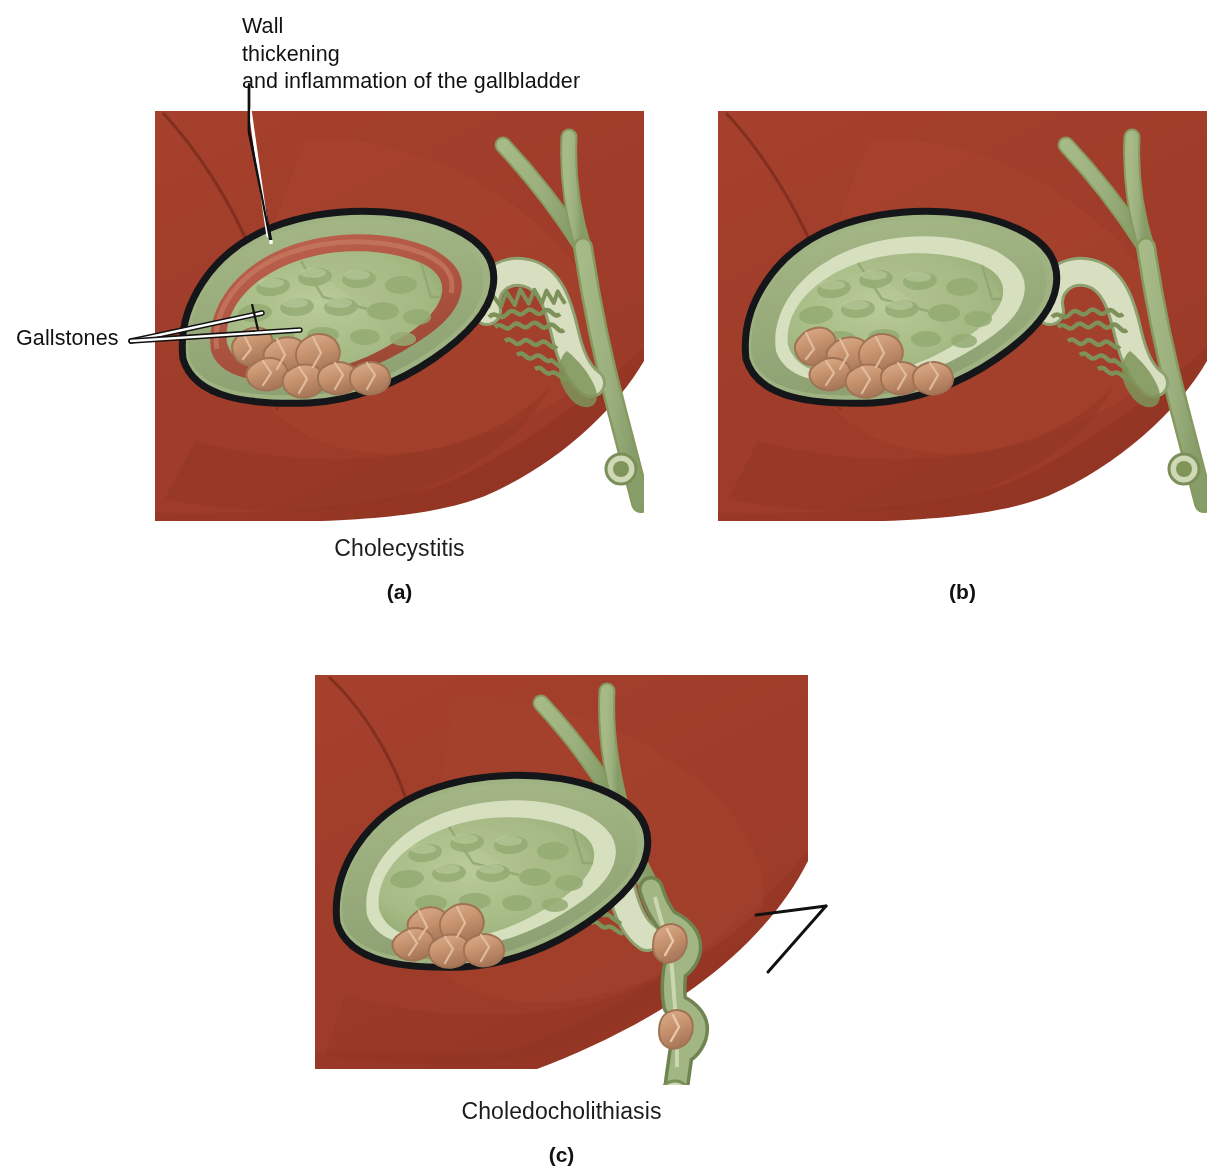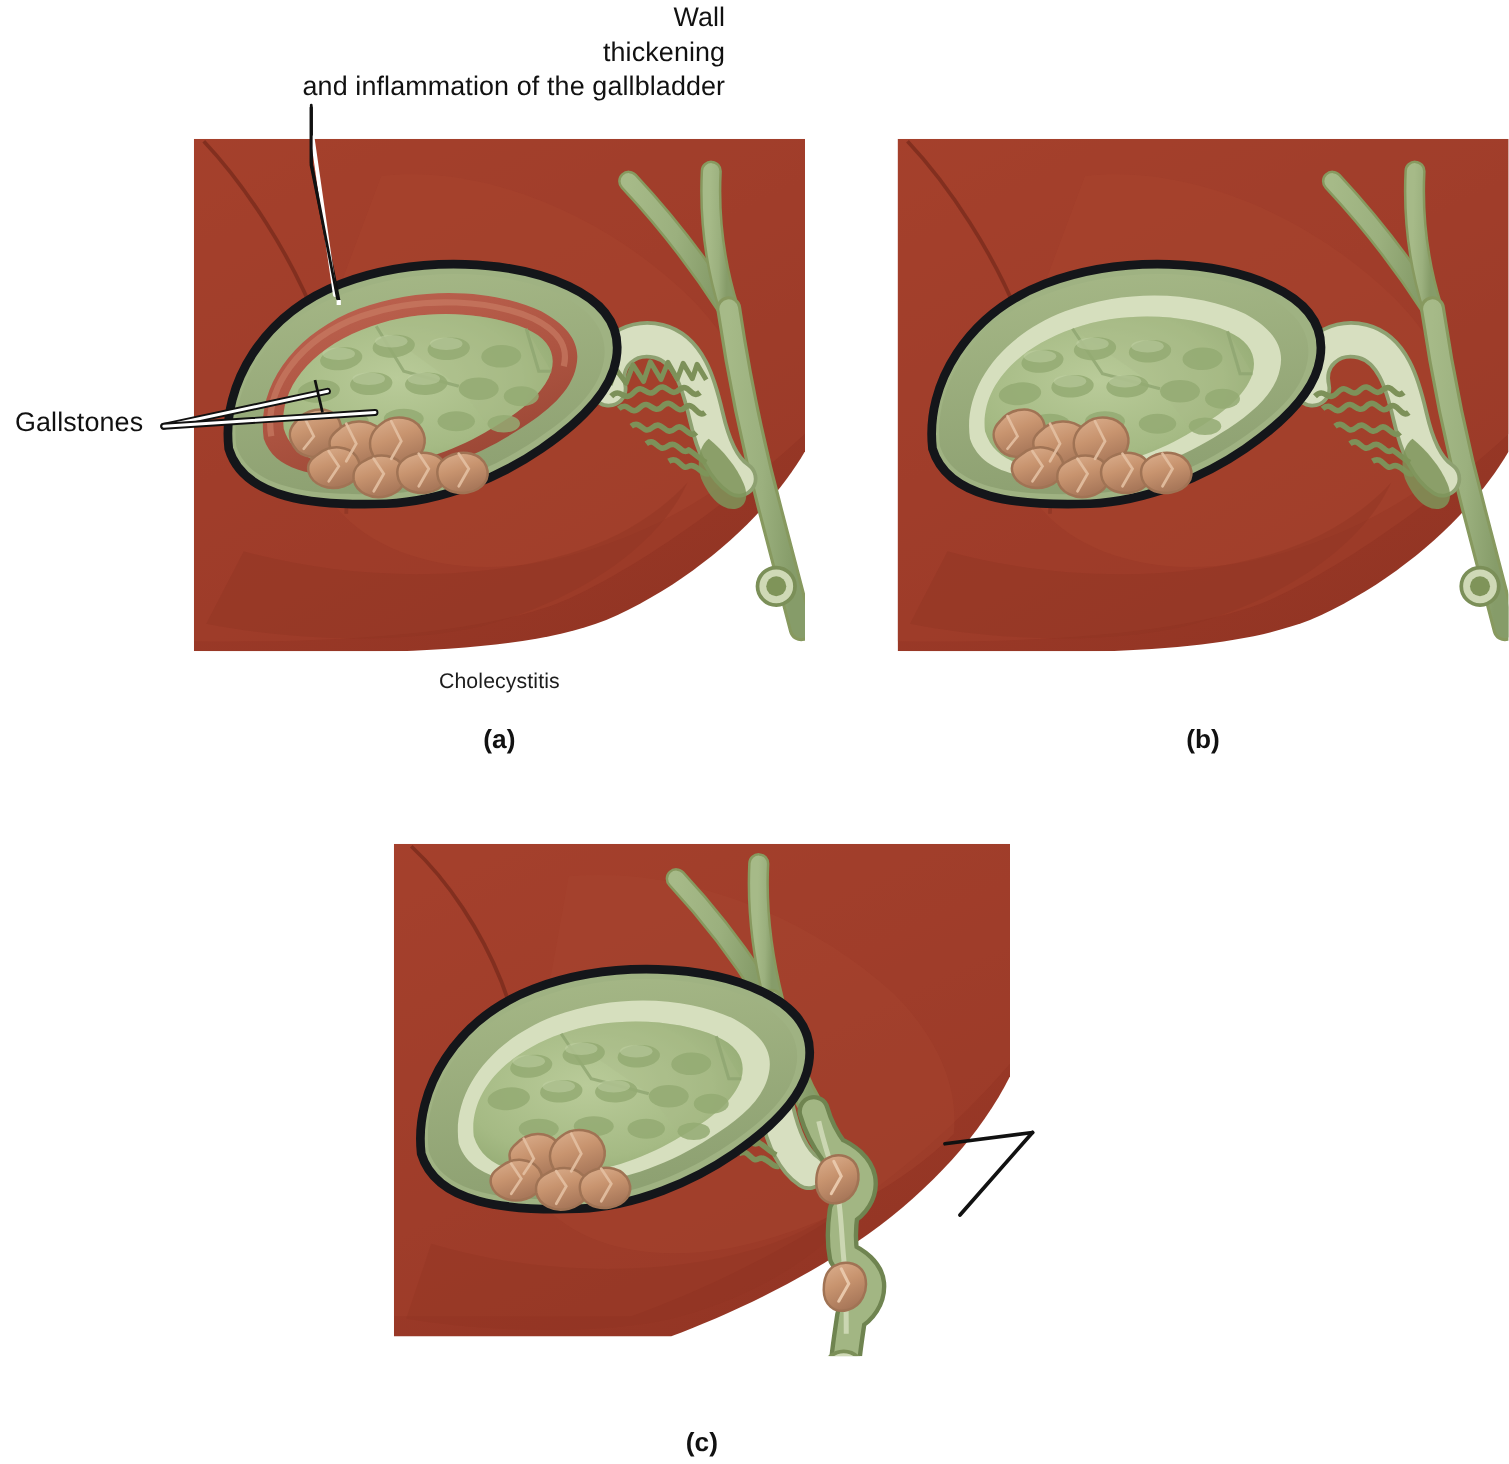--- a/index.html
+++ b/index.html
@@ -12,42 +12,42 @@
 
   
   .panel{position:absolute;overflow:hidden;background:#ffffff;}
   #panel-a{left:155px;top:111px;width:489px;height:410px;}
   #panel-b{left:718px;top:111px;width:489px;height:410px;}
   #panel-c{left:315px;top:675px;width:493px;height:410px;}
 
   
   .caption{
     position:absolute;text-align:center;
-    font-size:17px;font-weight:400;color:#1c1c1c;
+    font-size:23px;font-weight:400;color:#1c1c1c;
     letter-spacing:.1px;white-space:nowrap;
   }
   .sublabel{
     position:absolute;text-align:center;
     font-size:21px;font-weight:700;color:#111111;
     white-space:nowrap;
   }
   #caption-a{left:155px;top:535px;width:489px;}
   #sublabel-a{left:155px;top:580px;width:489px;}
   #caption-b{left:718px;top:535px;width:489px;}
   #sublabel-b{left:718px;top:580px;width:489px;}
   #caption-c{left:315px;top:1098px;width:493px;}
   #sublabel-c{left:315px;top:1143px;width:493px;}
 
   
   .anno{
     position:absolute;font-size:21.5px;line-height:27.5px;
     color:#111111;white-space:pre;letter-spacing:.1px;
   }
-  #anno-wall{left:242px;top:1px;text-align:right;}
-  #anno-gallstones{left:12px;top:325px;}
+  #anno-wall{left:242px;top:13px;}
+  #anno-gallstones{left:0px;top:325px;padding-left:16px;}
   #anno-migration{left:832px;top:896px;}
 
   .leader-svg{position:absolute;left:0;top:0;width:1207px;height:1171px;
               pointer-events:none;overflow:visible;}
 </style>
 </head>
 <body>
 
 <div class="figure">
 
@@ -457,15 +457,16 @@
   <div class="anno" id="anno-wall">Wall
 thickening
 and inflammation of the gallbladder</div>
   <div class="anno" id="anno-gallstones">Gallstones</div>
 
   <div class="caption" id="caption-a">Cholecystitis</div>
   <div class="sublabel" id="sublabel-a">(a)</div>
 
   <div class="sublabel" id="sublabel-b">(b)</div>
 
+  <div class="caption" id="caption-c">Choledocholithiasis</div>
   <div class="sublabel" id="sublabel-c">(c)</div>
 
 </div>
 
 </body></html>

